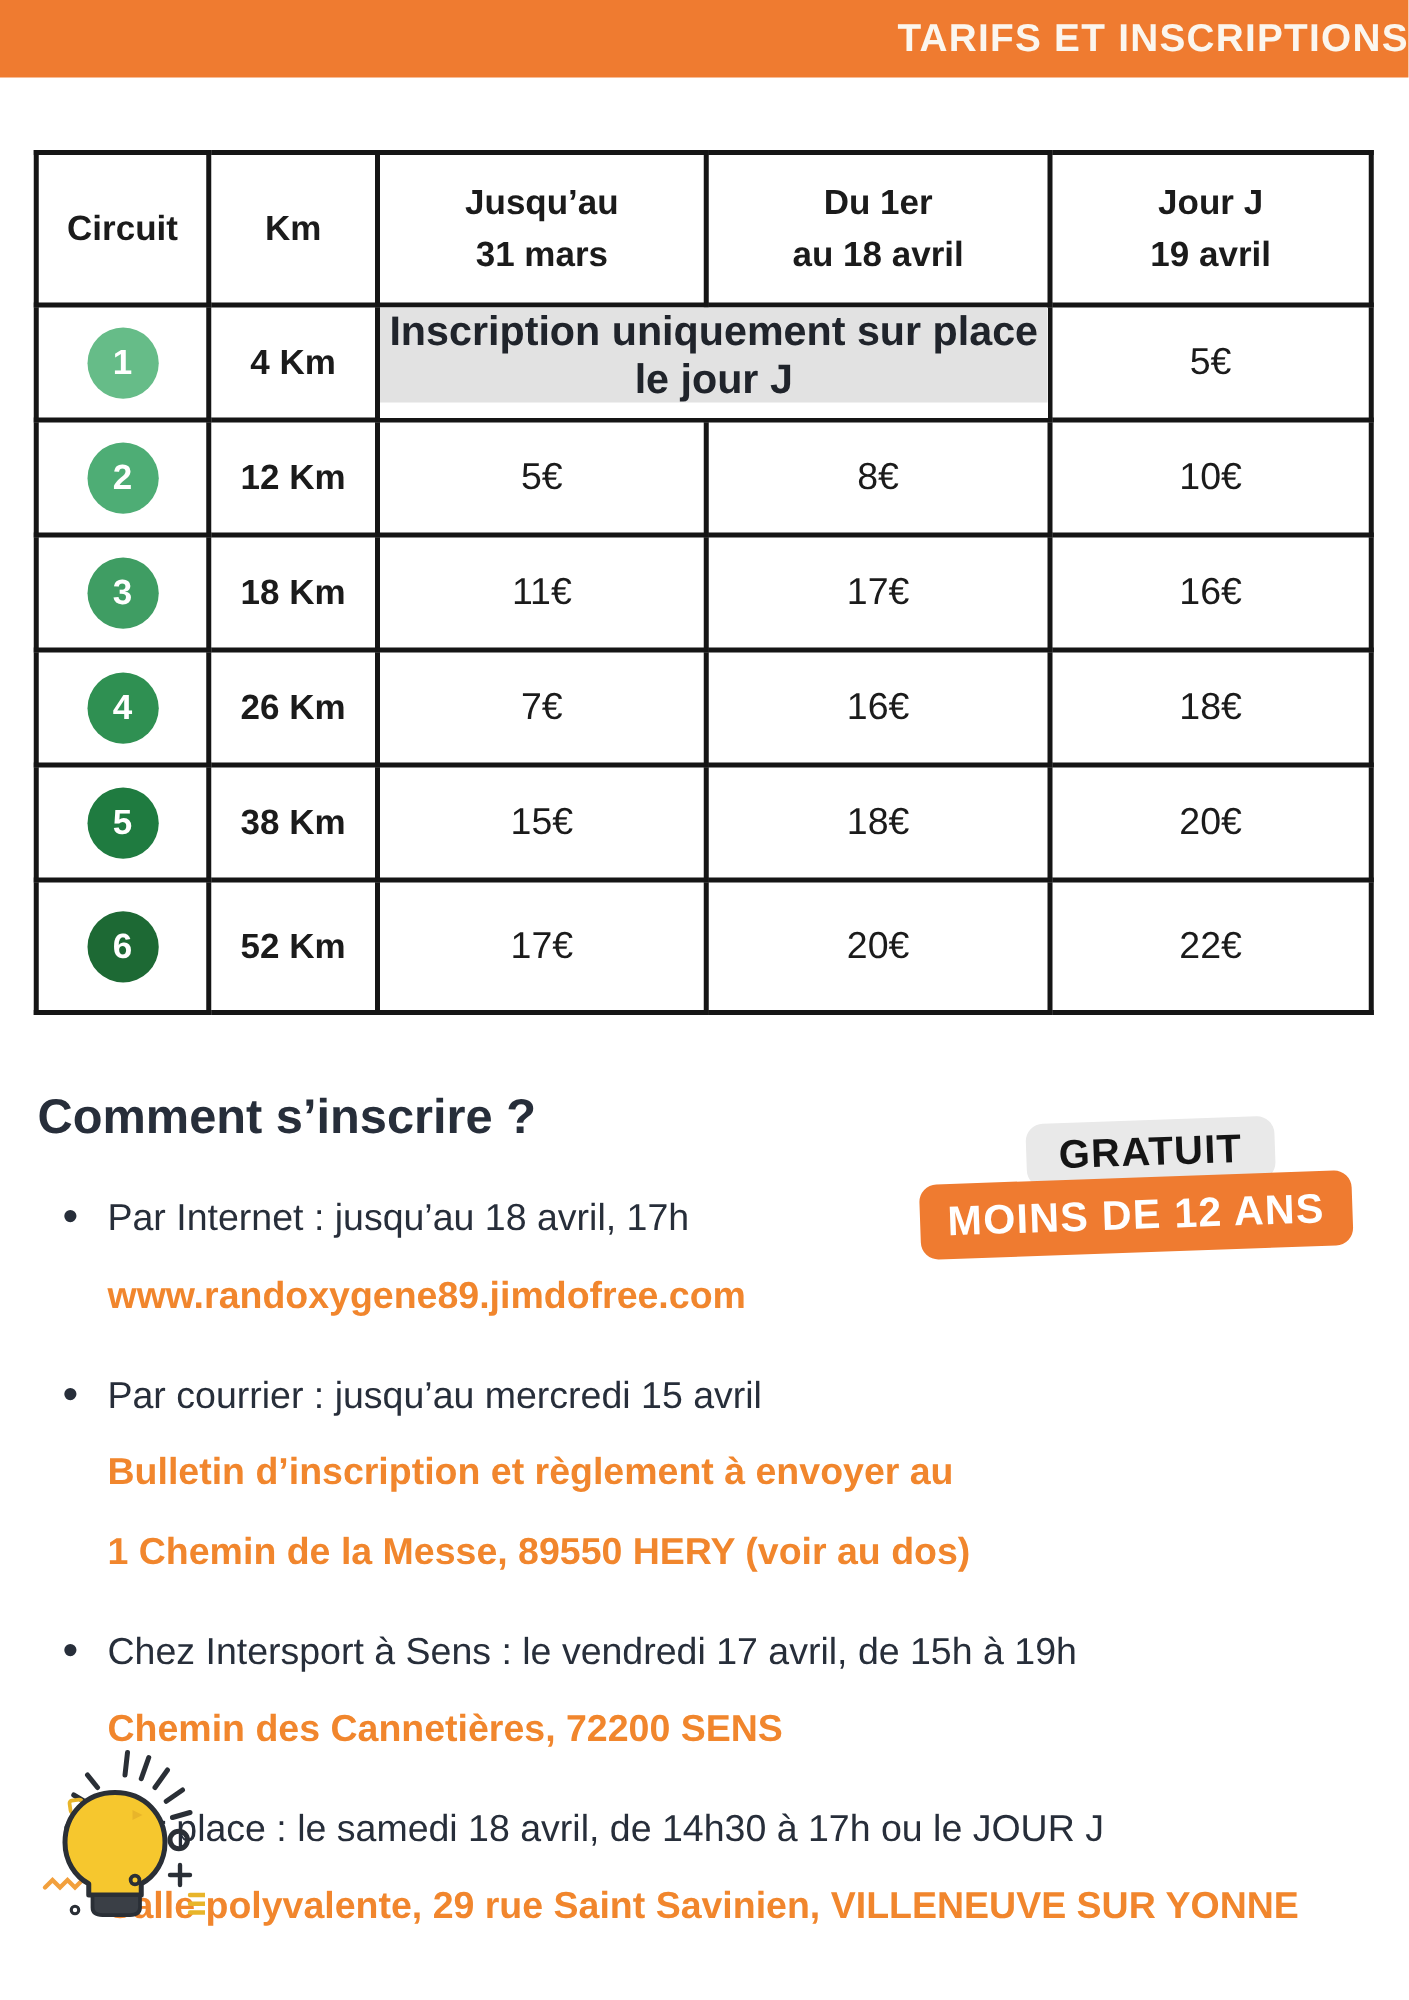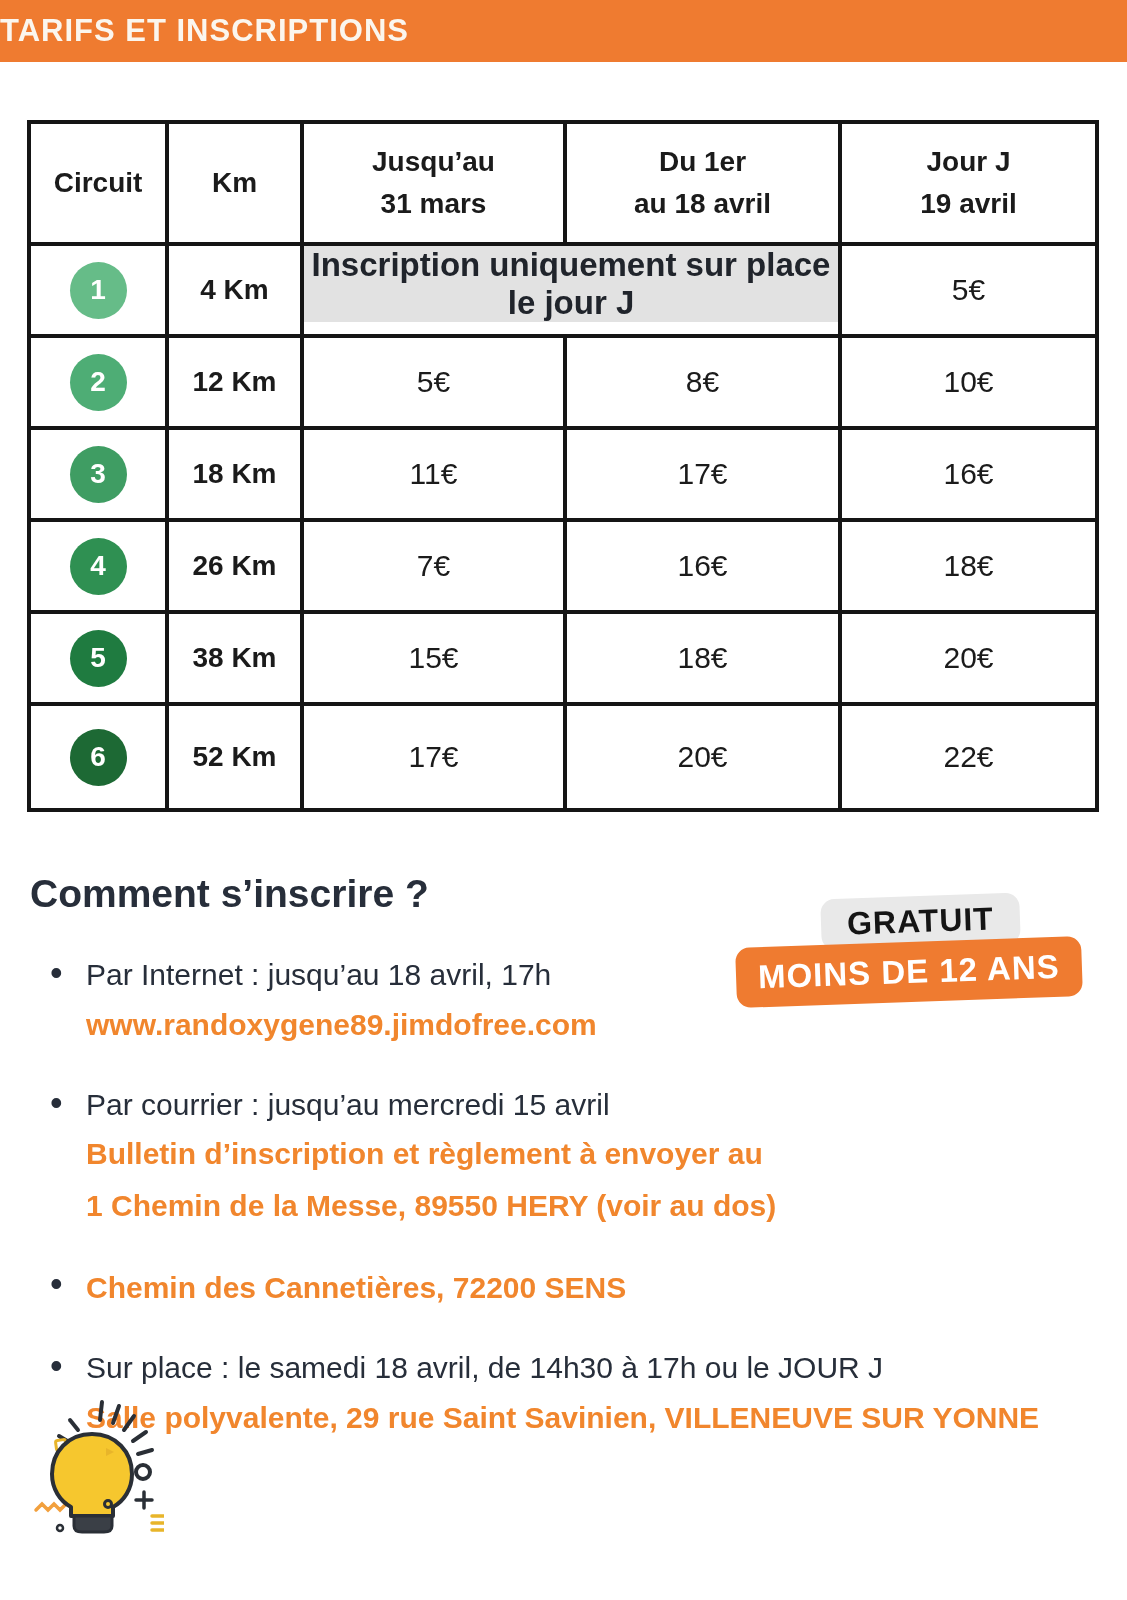--- a/index.html
+++ b/index.html
@@ -2,21 +2,21 @@
 <html lang="fr"><head>
 <meta charset="utf-8">
 <style>
   * { margin:0; padding:0; box-sizing:border-box; }
   html,body { background:#ffffff; }
   body { font-family:"Liberation Sans", sans-serif; color:#272E3A; }
   .page { position:relative; width:1127px; height:1600px; background:#ffffff; overflow:hidden; }
 
   
   .banner { position:absolute; left:0; top:0; width:1127px; height:62px;
-            background:#EF7B30; display:flex; align-items:center; justify-content:flex-start; }
+            background:#EF7B30; display:flex; align-items:center; justify-content:flex-end; }
   .banner h1 { color:#FBF6EE; font-size:31px; font-weight:800; letter-spacing:1px; }
 
   
   table.pricing { position:absolute; left:27px; top:120px; width:1068px;
                   border-collapse:collapse; table-layout:fixed; }
   table.pricing th, table.pricing td {
       border:4px solid #151515; text-align:center; vertical-align:middle; background:#fff; }
   table.pricing thead tr { height:122px; }
   table.pricing tbody tr { height:92px; }
   table.pricing tbody tr:last-child { height:106px; }
@@ -35,21 +35,21 @@
 
   
   .register { position:absolute; left:30px; top:872px; width:1072px; }
   .register h2 { font-size:39px; font-weight:800; color:#272E3A; }
   .register ul { list-style:none; margin-top:40px; }
   .register li { position:relative; padding-left:56px; margin-bottom:40px; }
   .register li::before { content:"•"; position:absolute; left:20px; top:-4px;
                          font-size:36px; color:#272E3A; }
   .reg-line { font-size:30px; color:#272E3A; line-height:1.25; }
   .reg-line strong { font-weight:400; }
-  .orange-line { font-size:30px; font-weight:700; color:#F1862D; margin-top:10px; line-height:1.4; }
+  .orange-line { font-size:30px; font-weight:700; color:#F1862D; margin-top:22px; line-height:1.4; }
 
   
   .badge-free { position:absolute; left:821px; top:896px; background:#E9E9E9; color:#151515;
                 border-radius:14px; padding:7px 26px; font-size:32px; font-weight:800;
                 letter-spacing:1px; transform:rotate(-2deg); z-index:2; }
   .badge-under12 { position:absolute; left:736px; top:942px; background:#EF7B30; color:#ffffff;
                    border-radius:14px; padding:11px 22px; font-size:33px; font-weight:800;
                    letter-spacing:1px; transform:rotate(-2deg); white-space:nowrap; z-index:3; }
 
   
@@ -143,20 +143,21 @@
       <li>
         <p class="reg-line"><strong>Par Internet</strong><span> : jusqu’au 18 avril, 17h</span></p>
         <p class="orange-line">www.randoxygene89.jimdofree.com</p>
       </li>
       <li>
         <p class="reg-line"><strong>Par courrier</strong><span> : jusqu’au mercredi 15 avril</span></p>
         <p class="orange-line">Bulletin d’inscription et règlement à envoyer au</p>
         <p class="orange-line">1 Chemin de la Messe, 89550 HERY (voir au dos)</p>
       </li>
       <li>
+        <p class="reg-line"><strong>Chez Intersport à Sens</strong><span> : le vendredi 17 avril, de 15h à 19h</span></p>
         <p class="orange-line">Chemin des Cannetières, 72200 SENS</p>
       </li>
       <li>
         <p class="reg-line"><strong>Sur place</strong><span> : le samedi 18 avril, de 14h30 à 17h </span><strong>ou le JOUR J</strong></p>
         <p class="orange-line">Salle polyvalente, 29 rue Saint Savinien, VILLENEUVE SUR YONNE</p>
       </li>
     </ul>
   </section>
 
   <section class="tip">

